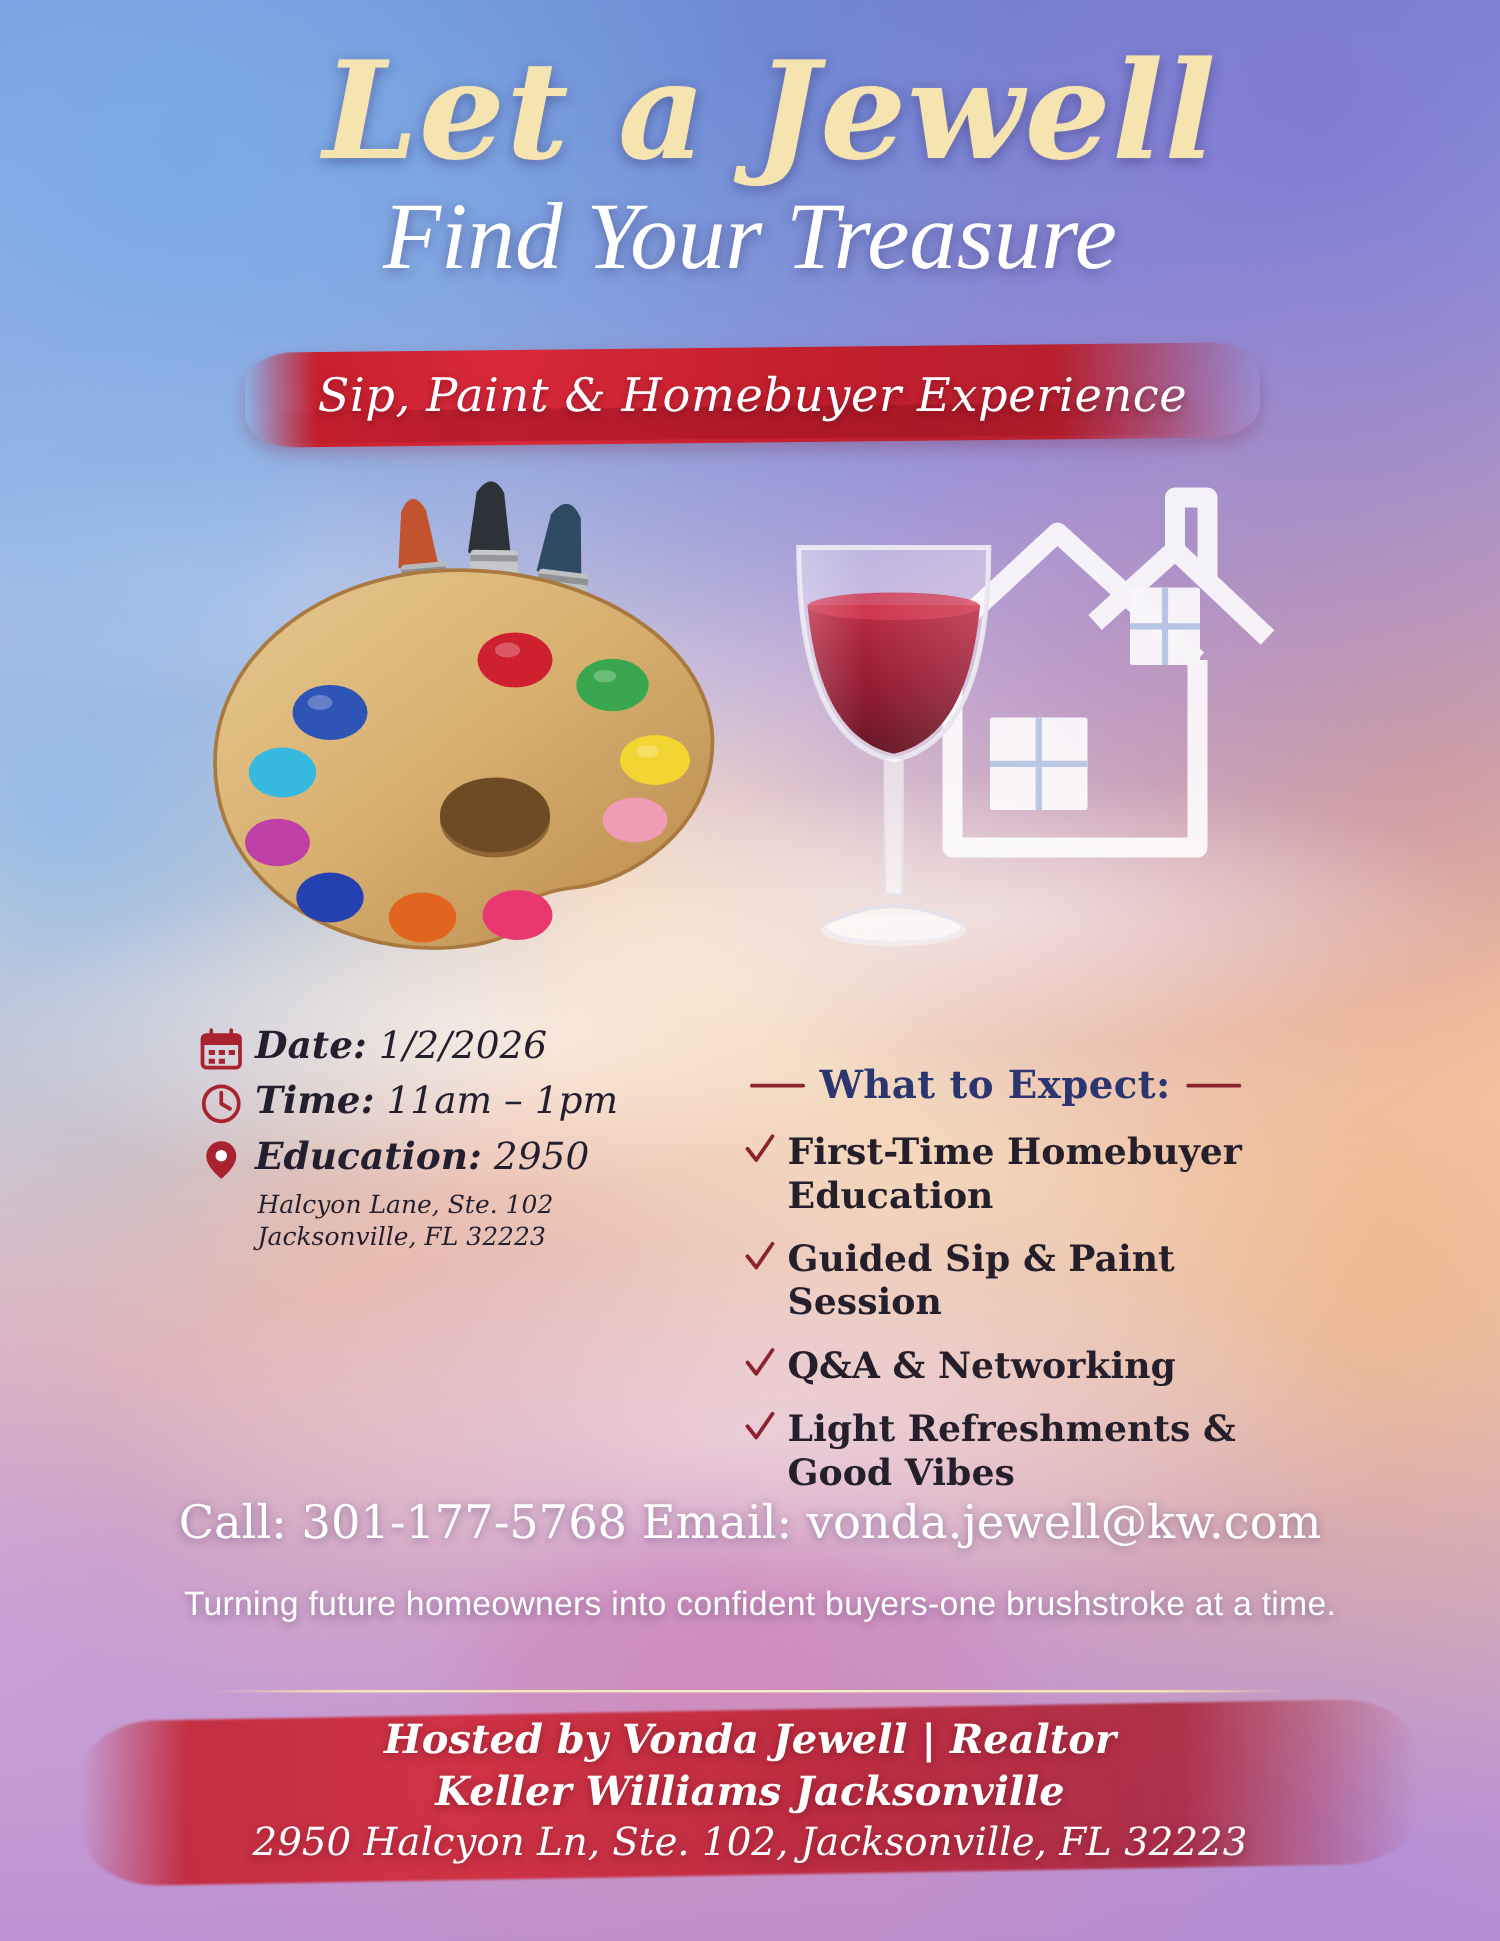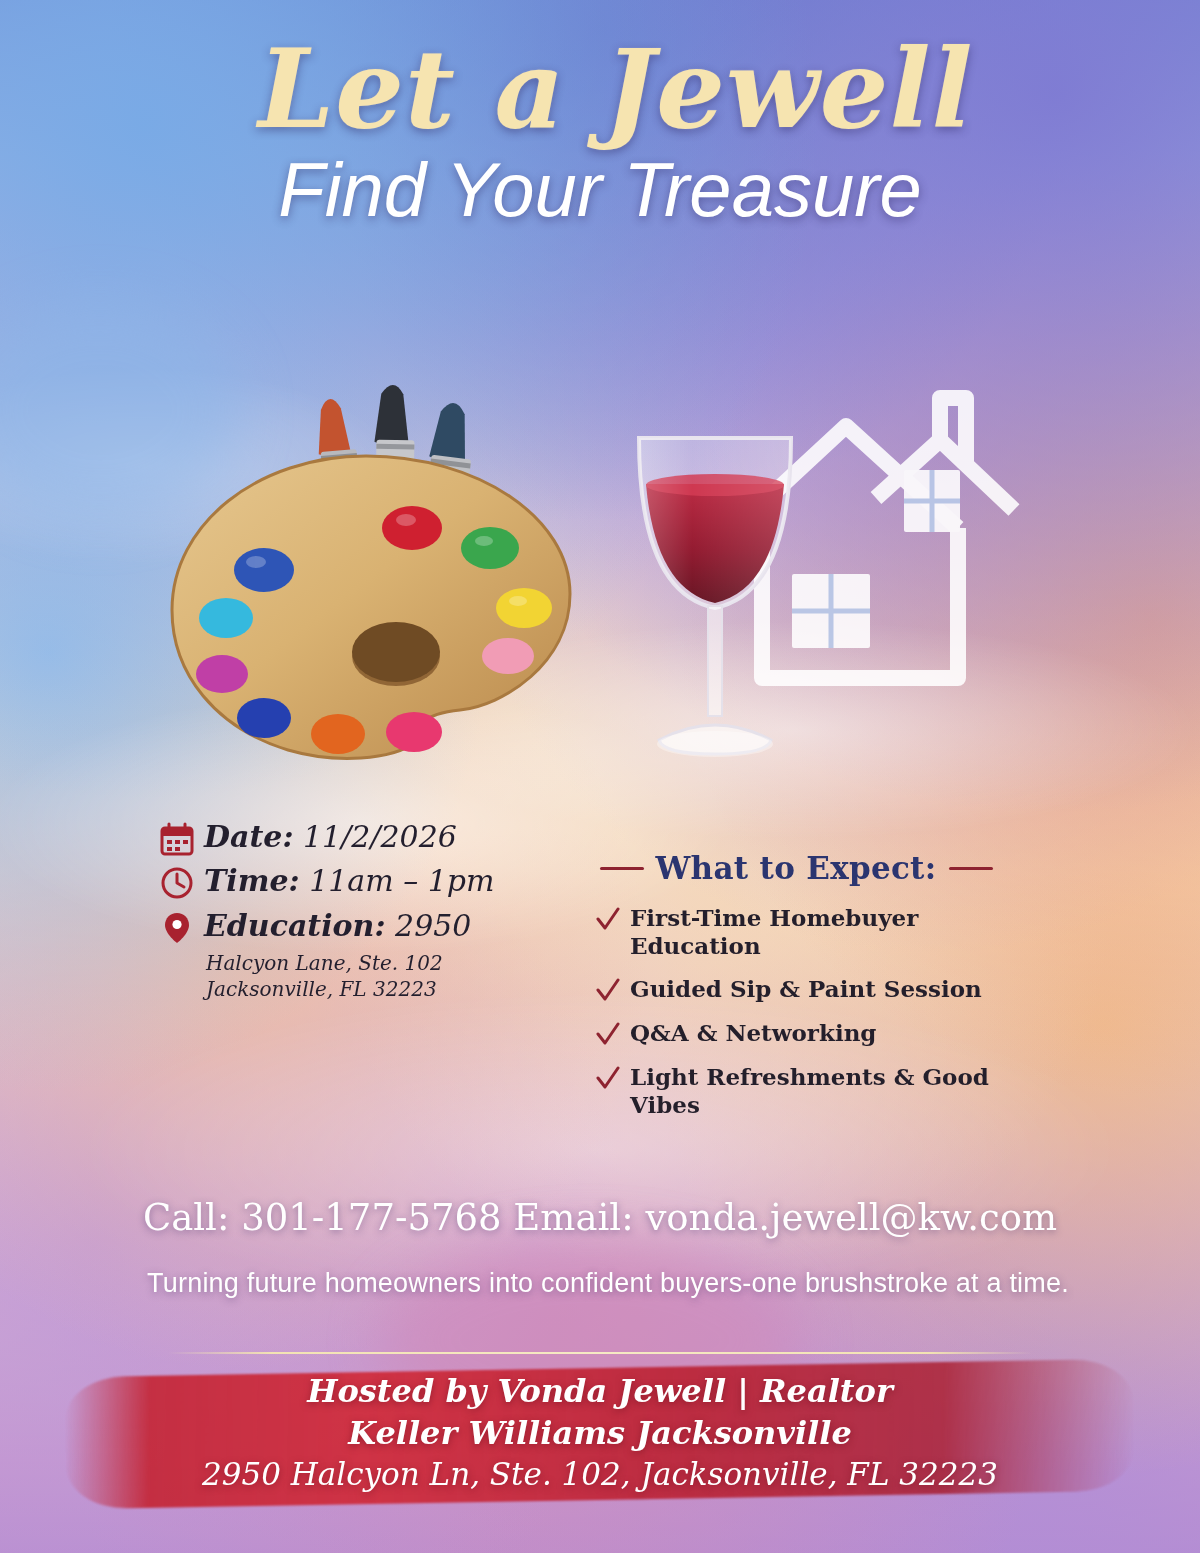--- a/index.html
+++ b/index.html
@@ -72,21 +72,21 @@
     font-style: italic;
     font-weight: bold;
     font-size: 108px;
     line-height: 1.02;
     color: #f6e4b0;
     letter-spacing: 1px;
     text-shadow: 0 3px 10px rgba(40,30,90,0.45), 0 0 2px rgba(255,255,255,0.3);
     padding-left: 32px;
   }
   .title-sub {
-    font-family: Liberation Sans, sans-serif;
+    font-family: Liberation Serif, serif;
     font-style: italic;
     font-size: 76px;
     line-height: 1.1;
     color: #ffffff;
     margin-top: 4px;
     text-shadow: 0 3px 10px rgba(40,30,90,0.45);
   }
   .tagline-band {
     position: absolute;
     top: 278px;
@@ -219,21 +219,21 @@
     margin-bottom: 16px;
   }
   .check {
     width: 24px; min-width: 24px; height: 26px;
     margin-right: 10px;
     margin-top: 2px;
   }
   .expect-label {
     font-family: "DejaVu Serif", serif;
     font-weight: bold;
-    font-size: 23px;
+    font-size: 29px;
     color: #241f2b;
     line-height: 1.2;
   }
 
   
   .reserve-band {
     position: absolute;
     top: 1106px;
     left: 222px;
     width: 770px;
@@ -327,20 +327,24 @@
   <div class="bg-wash"></div>
   <div class="bg-splash" style="left:930px; top:560px; width:300px; height:210px; background:#f0a martially;"></div>
   <div class="bg-splash" style="left:-40px; top:300px; width:280px; height:220px; background:#8fb6e8;"></div>
   <div class="bg-splash" style="left:380px; top:1240px; width:420px; height:200px; background:#d08ab9;"></div>
 
   <div class="title-wrap">
     <div class="title-main">Let a Jewell</div>
     <div class="title-sub">Find Your Treasure</div>
   </div>
 
+  <div class="tagline-band">
+    <div class="stroke"></div>
+    <div class="tagline-text">Sip, Paint &amp; Homebuyer Experience</div>
+  </div>
 
   <div class="art-area">
 
     <svg class="house" viewBox="0 0 300 330">
       <g fill="none" stroke="#ffffff" stroke-width="16" stroke-linejoin="round" opacity="0.95">
         <path d="M10 150 L120 48 L232 150"></path>
         <path d="M36 140 L36 300 L232 300 L232 150"></path>
         <path d="M150 120 L214 62 L288 132"></path>
         <path d="M214 62 L214 20 L240 20 L240 86"></path>
       </g>
@@ -448,21 +452,21 @@
         <g fill="#a8222f">
           <rect x="7" y="18" width="5" height="4"></rect>
             <rect x="15" y="18" width="5" height="4"></rect>
             <rect x="23" y="18" width="5" height="4"></rect>
           <rect x="7" y="25" width="5" height="4"></rect>
             <rect x="15" y="25" width="5" height="4"></rect>
         </g>
       </svg>
       <div class="detail-text">
         <b>Date:</b>
-        <span>11/2/2026</span>
+        <span>1/2/2026</span>
       </div>
     </div>
 
     <div class="detail-row">
       <svg class="detail-ico" viewBox="0 0 34 34">
         <circle cx="17" cy="17" r="14" fill="none" stroke="#a8222f" stroke-width="3"></circle>
         <path d="M17 8 L17 17 L24 21" fill="none" stroke="#a8222f" stroke-width="3" stroke-linecap="round" stroke-linejoin="round"></path>
       </svg>
       <div class="detail-text">
         <b>Time:</b>

